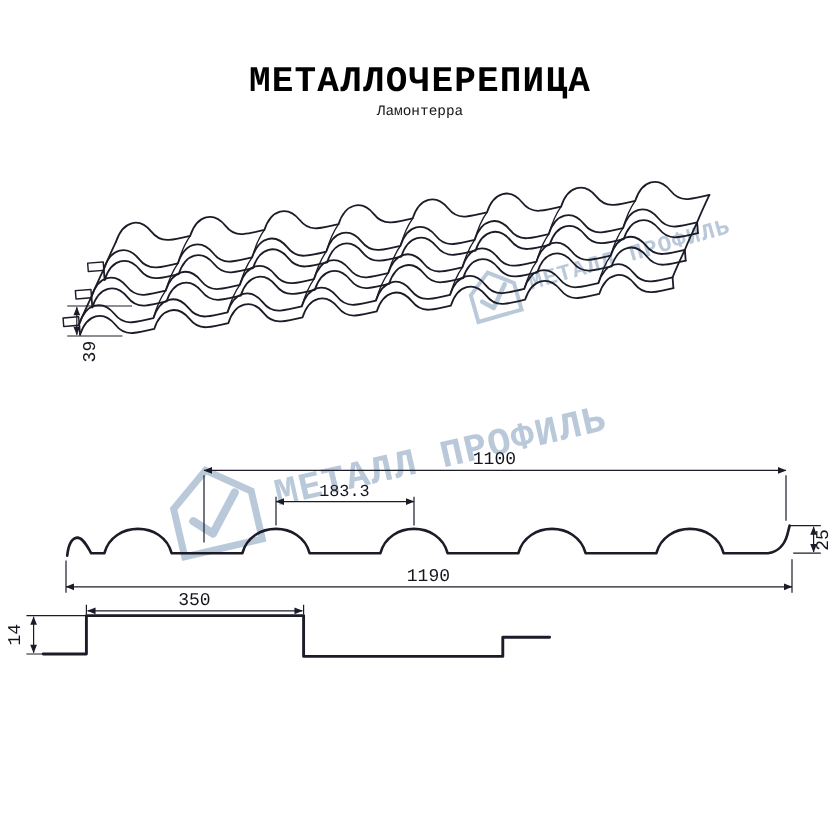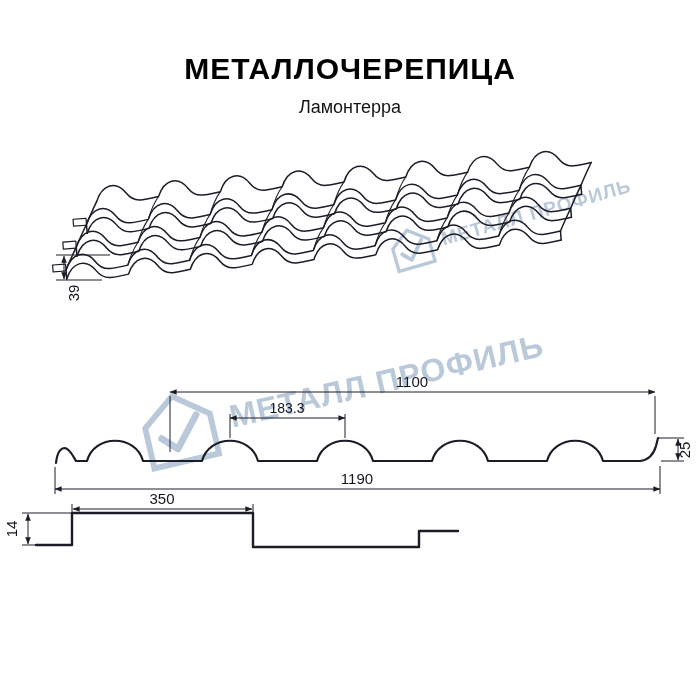--- a/index.html
+++ b/index.html
@@ -1,22 +1,22 @@
 <!DOCTYPE html>
 <html><head>
 <meta charset="utf-8">
 <style>
   html,body{margin:0;padding:0;background:#ffffff;}
   .page{
     position:relative;width:700px;height:700px;background:#ffffff;overflow:hidden;
-    font-family:Liberation Sans, sans-serif;color:#000;
+    font-family:Liberation Mono, monospace;color:#000;
   }
   .header{position:absolute;top:52px;left:0;right:0;text-align:center;z-index:3;}
   .title{margin:0;font-size:30px;font-weight:700;letter-spacing:1px;color:#000;}
-  .subtitle{margin-top:11px;font-size:18px;color:#141414;}
+  .subtitle{margin-top:0;font-size:12px;color:#141414;}
   .watermark{
     position:absolute;display:flex;align-items:center;z-index:1;
     color:#afc0d3;opacity:.85;font-weight:700;white-space:nowrap;letter-spacing:1px;
   }
   .wm1{left:386px;top:198px;transform:rotate(-16deg);font-size:19px;gap:9px;}
   .wm2{left:136px;top:352px;transform:rotate(-13deg);font-size:32px;gap:13px;}
   .wm-icon{flex:0 0 auto;}
   svg.drawing{position:absolute;left:0;top:0;z-index:2;}
   .dim-label{font-size:15px;fill:#15151f;}
   .dim-label-sm{font-size:14px;fill:#15151f;}

